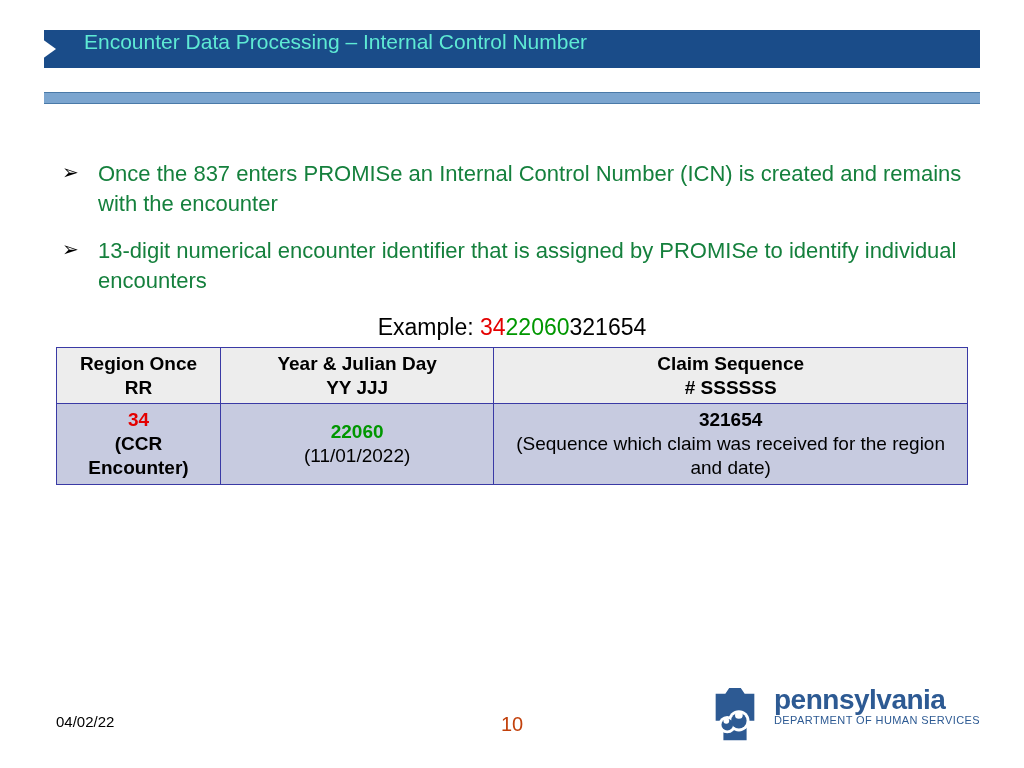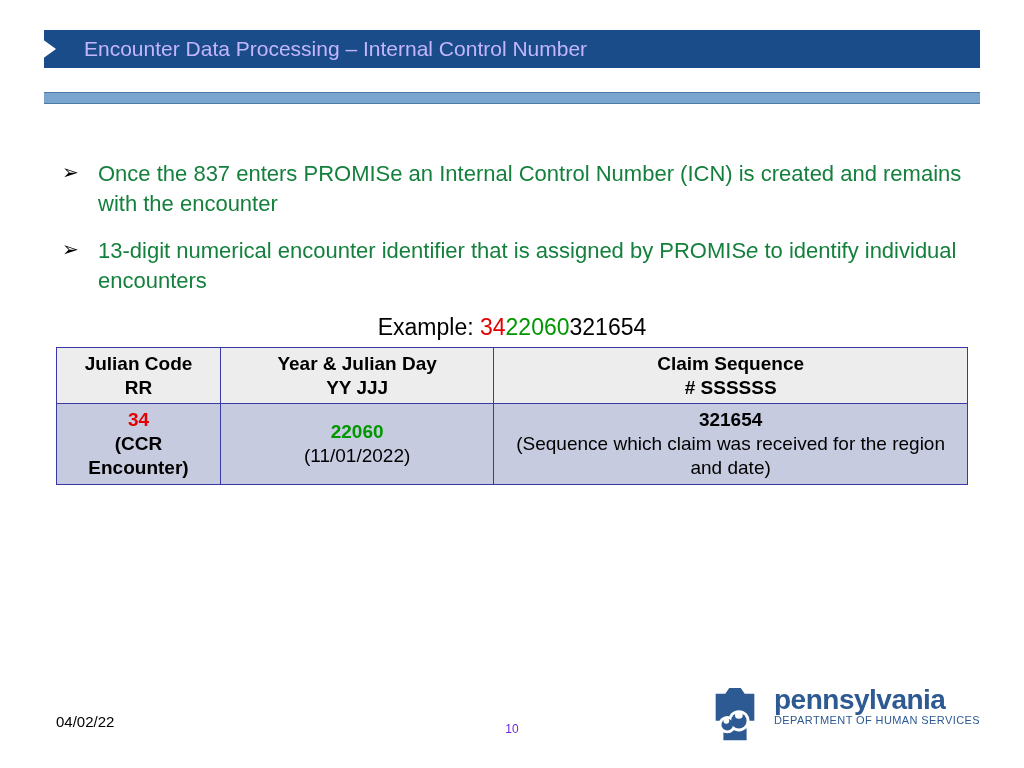--- a/index.html
+++ b/index.html
@@ -13,23 +13,22 @@
     overflow: hidden;
   }
   .header-bar {
     position: absolute;
     top: 30px;
     left: 44px;
     right: 44px;
     height: 38px;
     background: #1a4c89;
     display: flex;
-    align-items: center;
     padding-left: 40px;
-    color: #c4b5fd;
+    color: #5eead4;
     font-size: 21px;
   }
   .header-arrow {
     position: absolute;
     top: 36px;
     left: 38px;
     width: 0;
     height: 0;
     border-top: 13px solid transparent;
     border-bottom: 13px solid transparent;
@@ -114,22 +113,22 @@
     left: 56px;
     font-size: 15px;
     color: #000000;
   }
   .footer-page {
     position: absolute;
     bottom: 32px;
     left: 0;
     right: 0;
     text-align: center;
-    font-size: 12px;
-    color: #6d28d9;
+    font-size: 20px;
+    color: #c2410c;
   }
   .logo {
     position: absolute;
     bottom: 24px;
     right: 44px;
     display: flex;
     align-items: flex-start;
   }
   .logo-shield {
     width: 58px;
@@ -179,21 +178,21 @@
   <div class="table-wrap">
     <table class="icn">
       <colgroup>
         <col style="width:18%">
         <col style="width:30%">
         <col style="width:52%">
       </colgroup>
       <tbody>
           <tr>
         <th>
-          <span>Julian Code</span>
+          <span>Region Once</span>
           <span class="sub">RR</span>
         </th>
         <th>
           <span>Year &amp; Julian Day</span>
           <span class="sub">YY JJJ</span>
         </th>
         <th>
           <span>Claim Sequence</span>
           <span class="sub"># SSSSSS</span>
         </th>

